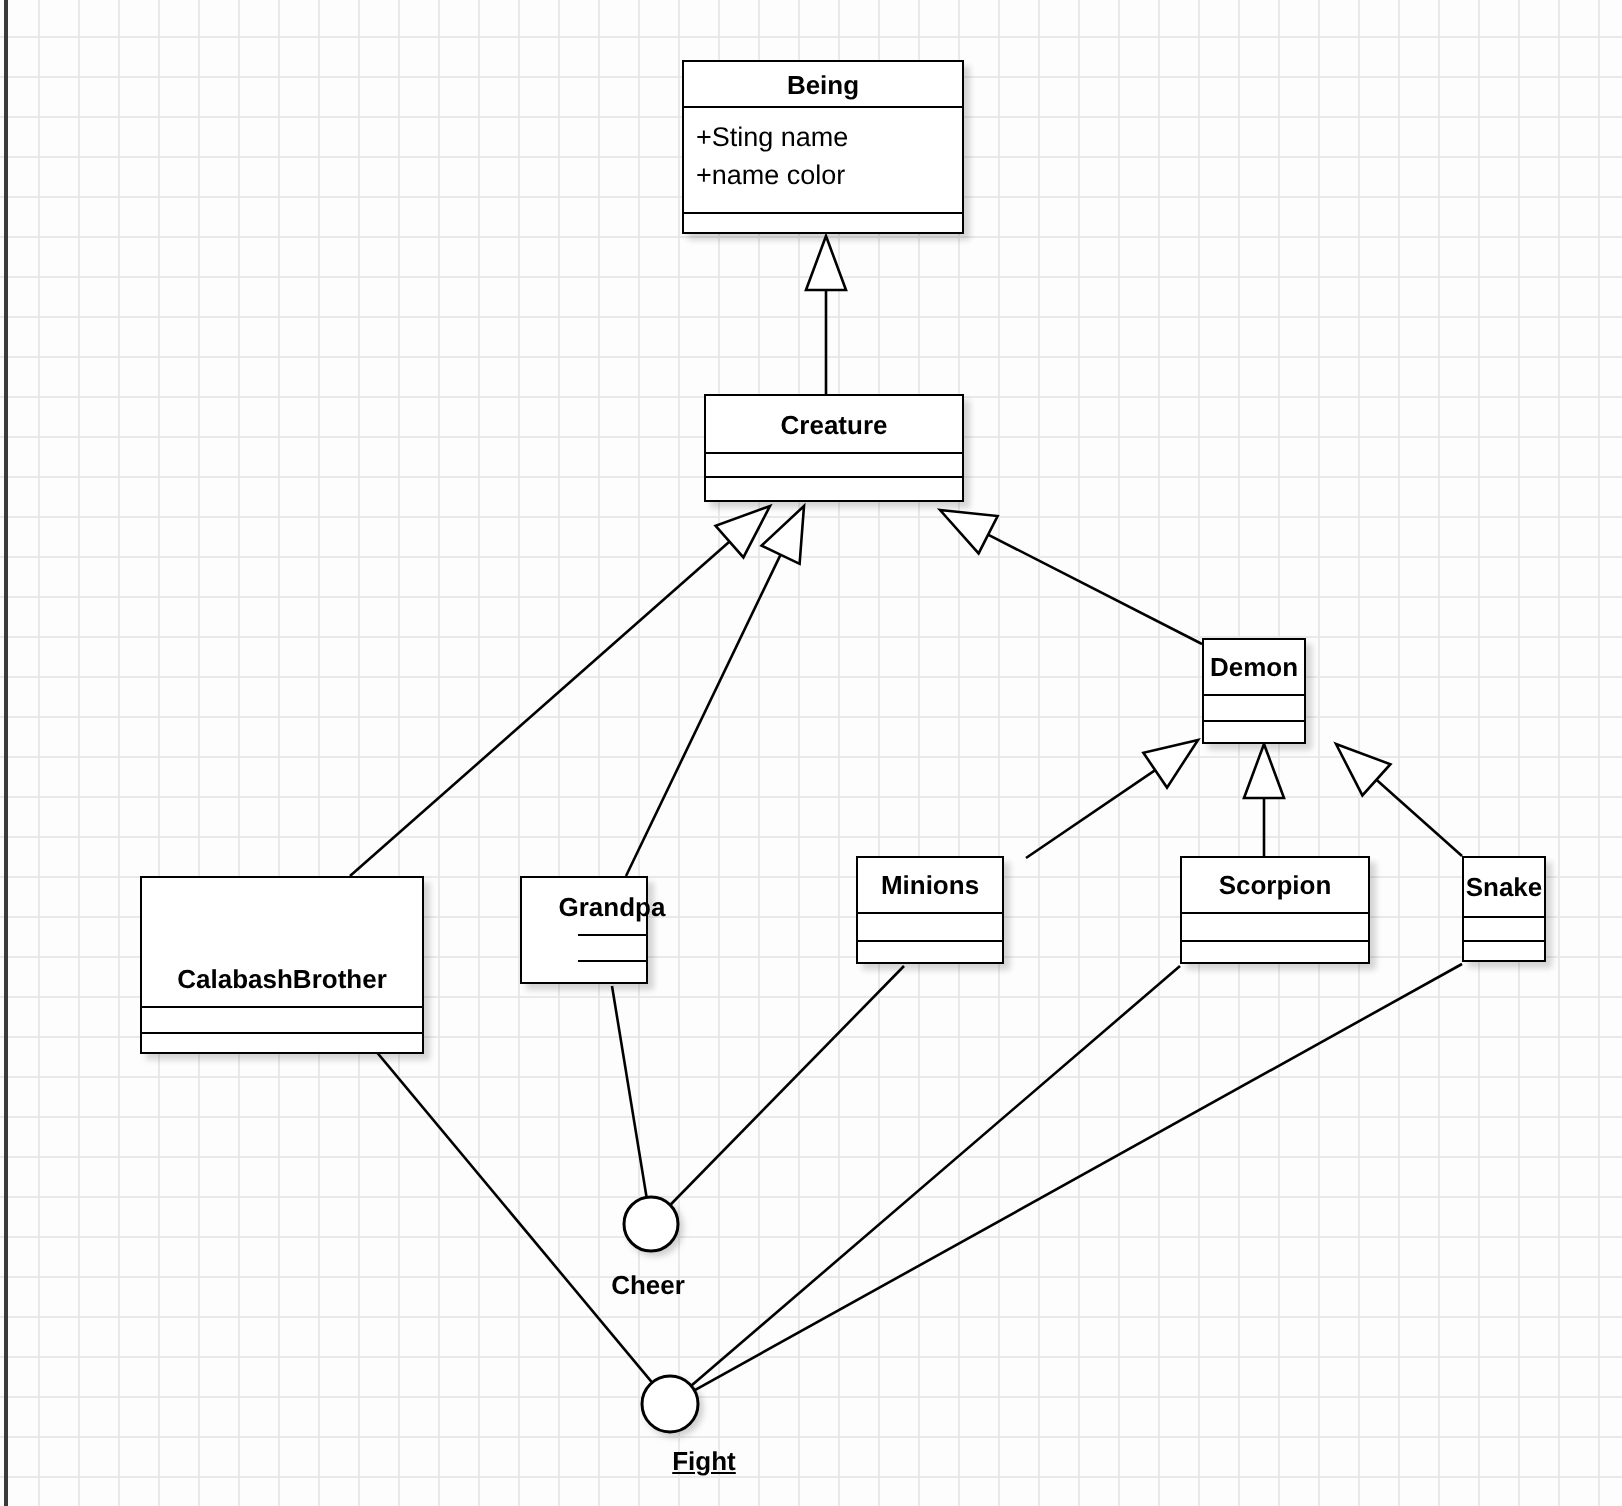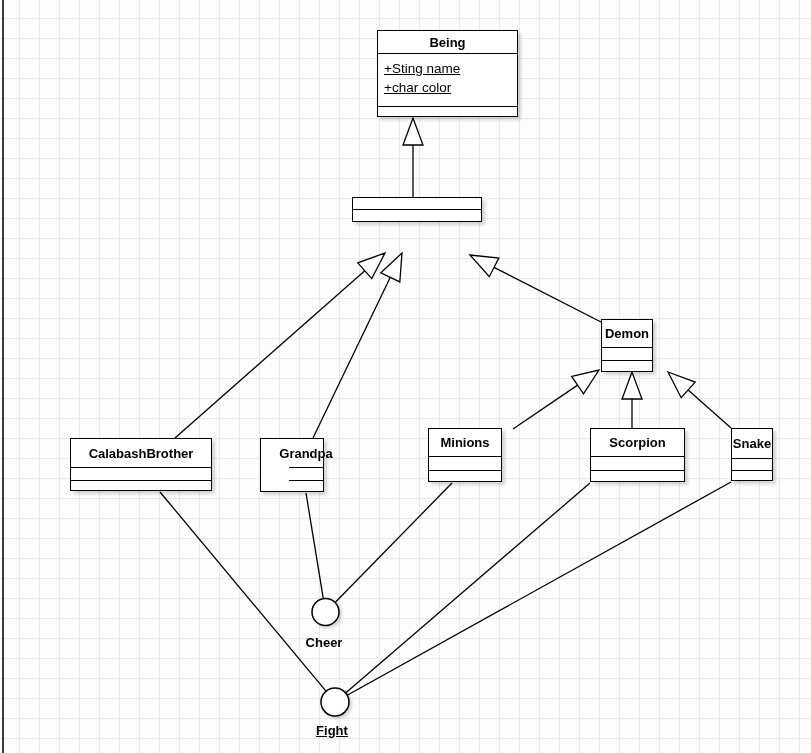--- a/index.html
+++ b/index.html
@@ -90,42 +90,43 @@
   <line class="edge" x1="306" y1="493" x2="323.3" y2="598.7"></line>
   <line class="edge" x1="452" y1="483" x2="335.1" y2="602.5"></line>
   <line class="edge" x1="160" y1="492" x2="326" y2="691.2"></line>
   <line class="edge" x1="590" y1="483" x2="345.6" y2="692.9"></line>
   <line class="edge" x1="731" y1="482" x2="347.2" y2="695.2"></line>
 
   <circle class="iface" cx="325.5" cy="612" r="13.5"></circle>
   <circle class="iface" cx="335" cy="702" r="14"></circle>
 </svg>
 
-<div class="uml-class" style="left:341px; top:30px; width:141px;margin-left:36px;">
+<div class="uml-class" style="left:341px; top:30px; width:141px;">
   <div class="uml-title" style="height:22px;">Being</div>
-  <div class="uml-attrs" style="height:53px;text-decoration:underline;">
+  <div class="uml-attrs" style="height:53px;">
     <div>+Sting name</div>
-    <div>+char color</div>
+    <div>+name color</div>
   </div>
   <div class="uml-comp last" style="height:9px;"></div>
 </div>
 
 <div class="uml-class" style="left:352px; top:197px; width:130px;">
+  <div class="uml-title" style="height:28px;">Creature</div>
   <div class="uml-comp" style="height:11px;"></div>
   <div class="uml-comp last" style="height:11px;"></div>
 </div>
 
 <div class="uml-class" style="left:601px; top:319px; width:52px;">
   <div class="uml-title" style="height:27px;">Demon</div>
   <div class="uml-comp" style="height:12px;"></div>
   <div class="uml-comp last" style="height:10px;"></div>
 </div>
 
 <div class="uml-class" style="left:70px; top:438px; width:142px;">
-  <div class="uml-title" style="height:28px;">CalabashBrother</div>
+  <div class="uml-title" style="height:28px;margin-top:36px;">CalabashBrother</div>
   <div class="uml-comp" style="height:12px;"></div>
   <div class="uml-comp last" style="height:9px;"></div>
 </div>
 
 <div class="uml-class" style="left:260px; top:438px; width:64px;padding-left:28px;">
   <div class="uml-title" style="height:28px;">Grandpa</div>
   <div class="uml-comp" style="height:12px;"></div>
   <div class="uml-comp last" style="height:10px;"></div>
 </div>
 
@@ -141,13 +142,13 @@
   <div class="uml-comp last" style="height:10px;"></div>
 </div>
 
 <div class="uml-class" style="left:731px; top:428px; width:42px;">
   <div class="uml-title" style="height:29px;">Snake</div>
   <div class="uml-comp" style="height:11px;"></div>
   <div class="uml-comp last" style="height:9px;"></div>
 </div>
 
 <div class="iface-label" style="left:324px; top:635px;">Cheer</div>
-<div class="iface-label" style="left:332px; top:723px;text-decoration:underline;">Fight</div>
+<div class="iface-label" style="left:352px; top:723px;text-decoration:underline;">Fight</div>
 
 </body></html>

